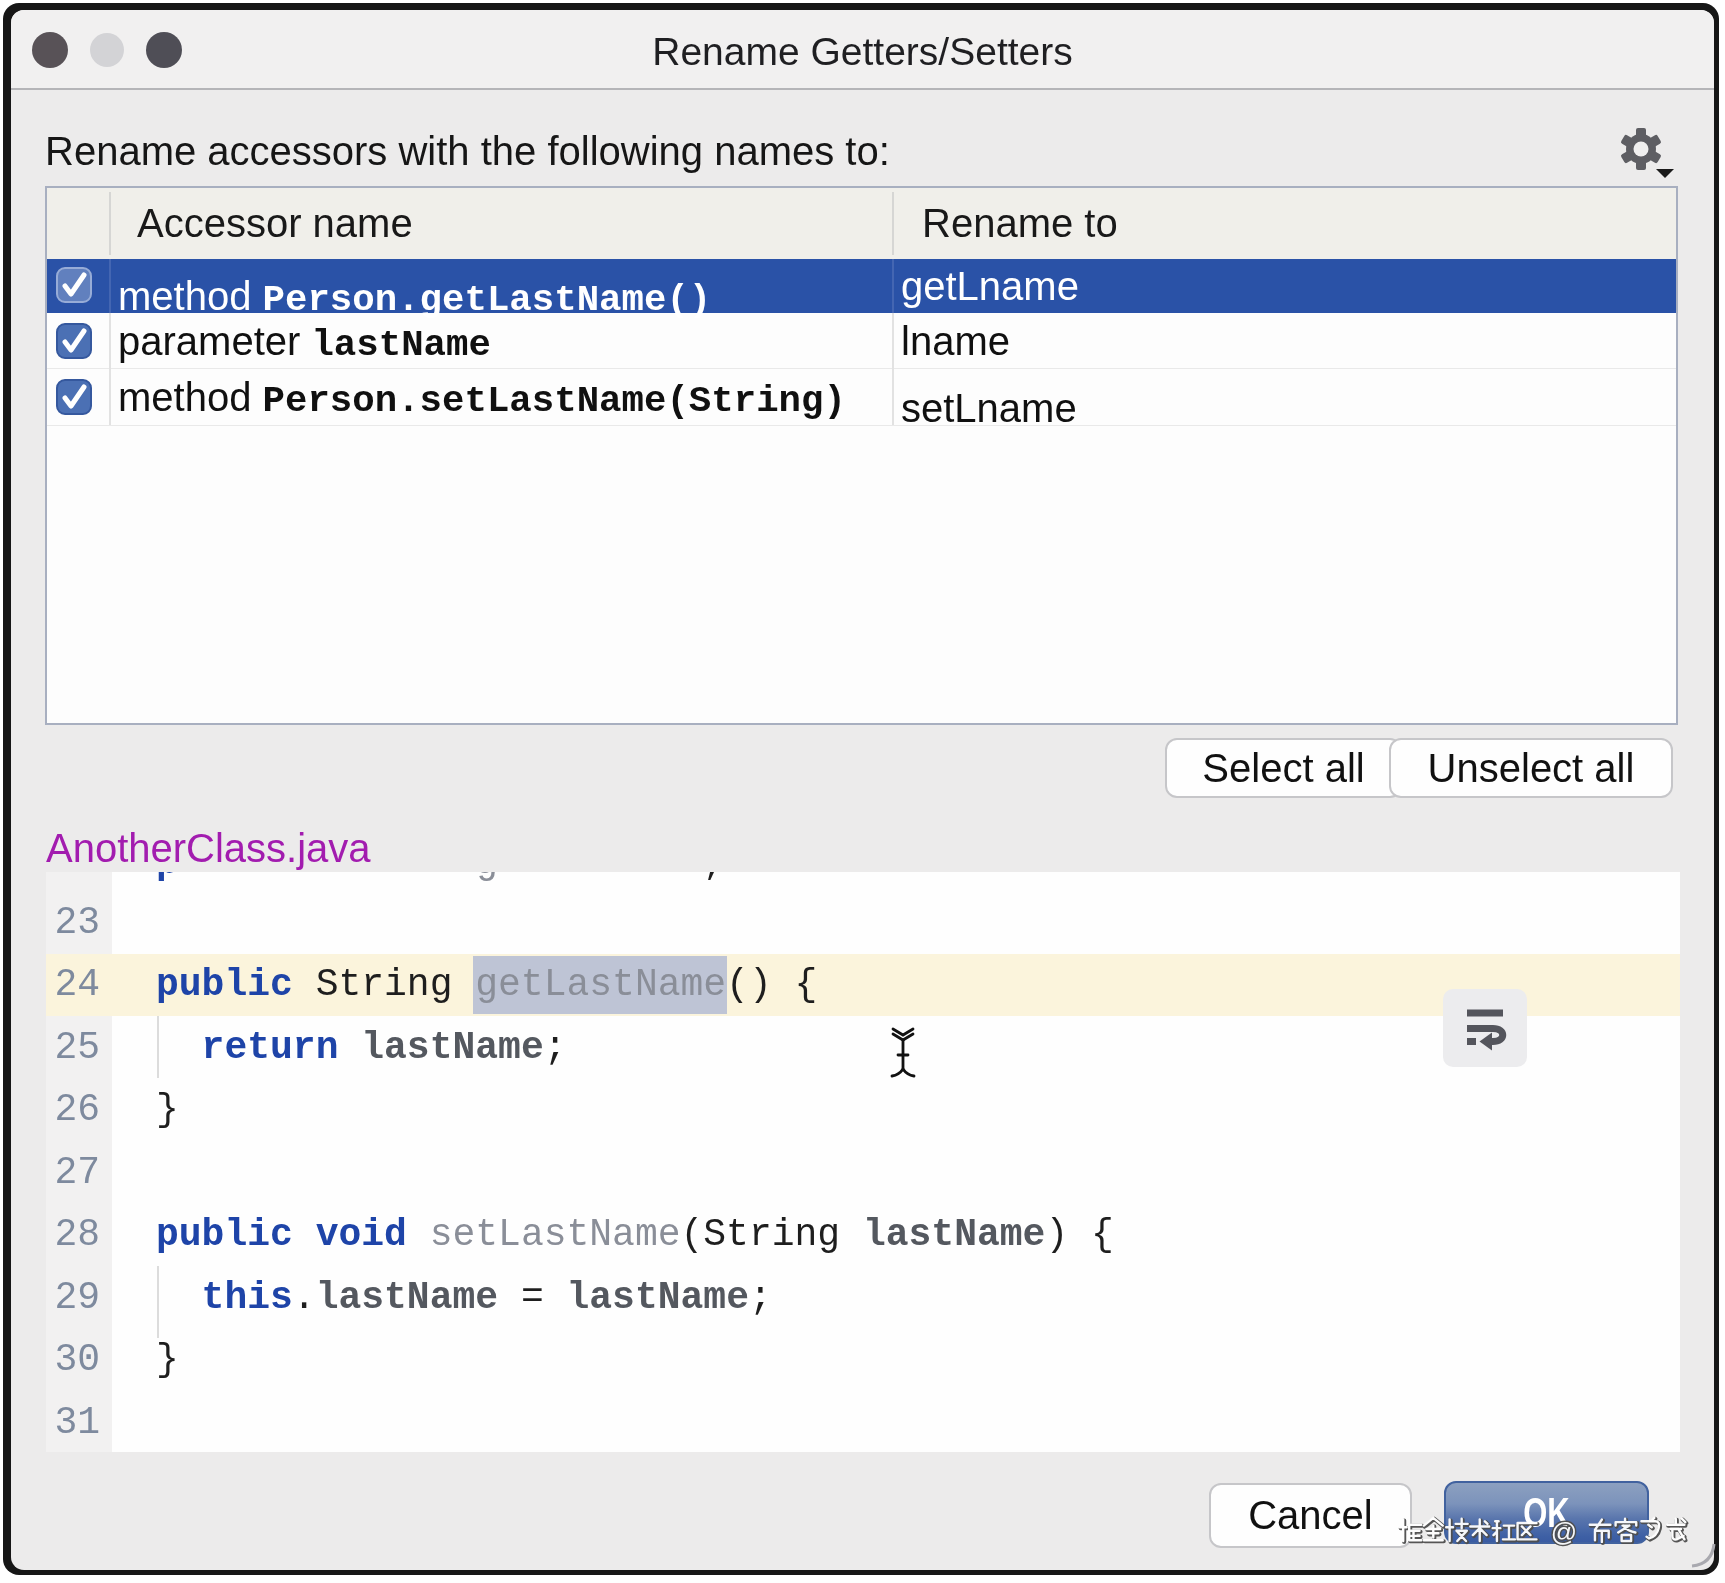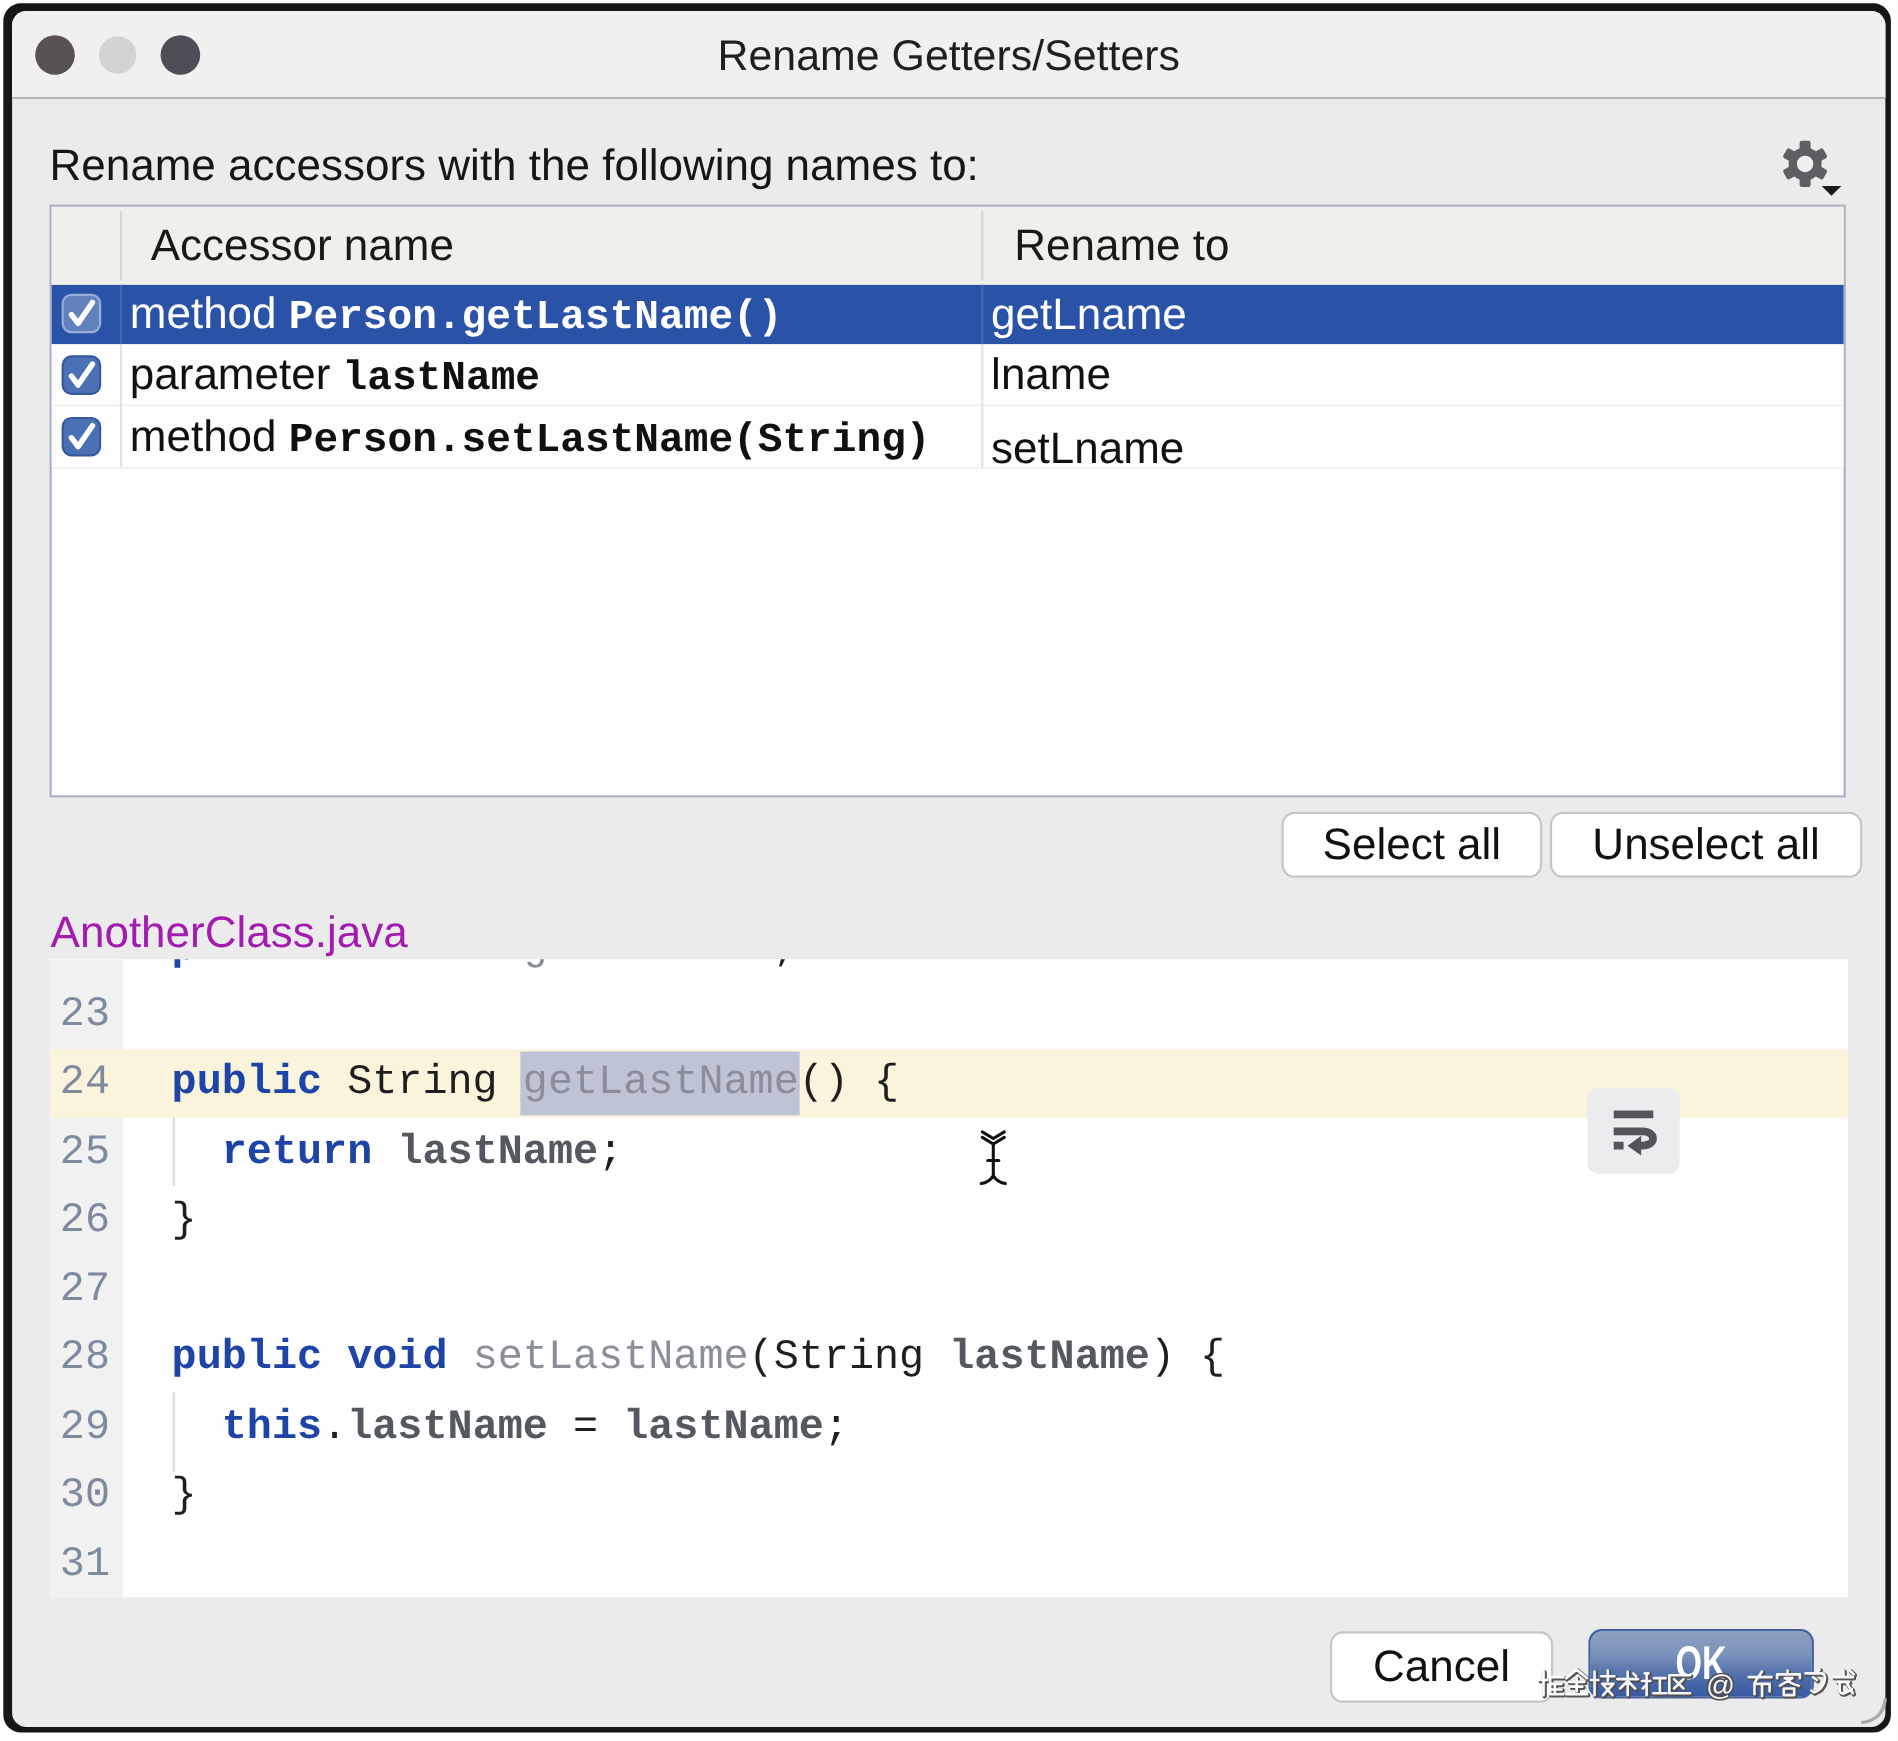--- a/index.html
+++ b/index.html
@@ -99,29 +99,29 @@
   </svg>
 <div class="abs cb" style="left:56px;top:323px;background:#4B70B4;border:2px solid #35589E;"></div>
 <svg class="abs" style="left:56px;top:323px;" width="36" height="36">
     <path d="M9 19 L15 27 L28 8" stroke="#FFF" stroke-width="5" fill="none" stroke-linecap="round" stroke-linejoin="round"></path>
   </svg>
 <div class="abs cb" style="left:56px;top:379px;background:#4B70B4;border:2px solid #35589E;"></div>
 <svg class="abs" style="left:56px;top:379px;" width="36" height="36">
     <path d="M9 19 L15 27 L28 8" stroke="#FFF" stroke-width="5" fill="none" stroke-linecap="round" stroke-linejoin="round"></path>
   </svg>
 
-<div class="abs rowtxt" style="left:118px;top:259px;line-height:53px;color:#FFF;">method <span class="mb">Person.getLastName()</span></div>
+<div class="abs rowtxt" style="left:118px;top:259px;line-height:74px;color:#FFF;">method <span class="mb">Person.getLastName()</span></div>
 <div class="abs rowtxt" style="left:901px;top:259px;line-height:54px;color:#FFF;">getLname</div>
 <div class="abs rowtxt" style="left:118px;top:313px;line-height:56px;color:#101010;">parameter <span class="mb">lastName</span></div>
 <div class="abs rowtxt" style="left:901px;top:313px;line-height:56px;color:#101010;">lname</div>
 <div class="abs rowtxt" style="left:118px;top:369px;line-height:56px;color:#101010;">method <span class="mb">Person.setLastName(String)</span></div>
 <div class="abs rowtxt" style="left:901px;top:369px;line-height:56px;color:#101010;margin-top:11px;">setLname</div>
 
 <div class="abs btn" style="left:1120px;top:738px;width:237px;height:60px;line-height:56px;margin-left:45px;">Select all</div>
-<div class="abs btn" style="left:1389px;top:738px;width:284px;height:60px;line-height:56px;margin-left:20px;">Unselect all</div>
+<div class="abs btn" style="left:1389px;top:738px;width:284px;height:60px;line-height:56px;">Unselect all</div>
 
 <div class="abs edlbl">AnotherClass.java</div>
 <div class="abs editor">
   <div class="abs gutter"></div>
   <div class="abs yellow"></div>
   <div class="abs sel" style="left:427px;top:84px;width:254px;height:58px;"></div>
   <div class="abs guide" style="top:144px;height:62px;"></div>
   <div class="abs guide" style="top:394px;height:72px;"></div>
   <div class="abs lnum" style="top:19.5px;">23</div>
   <div class="abs lnum" style="top:82px;">24</div>

